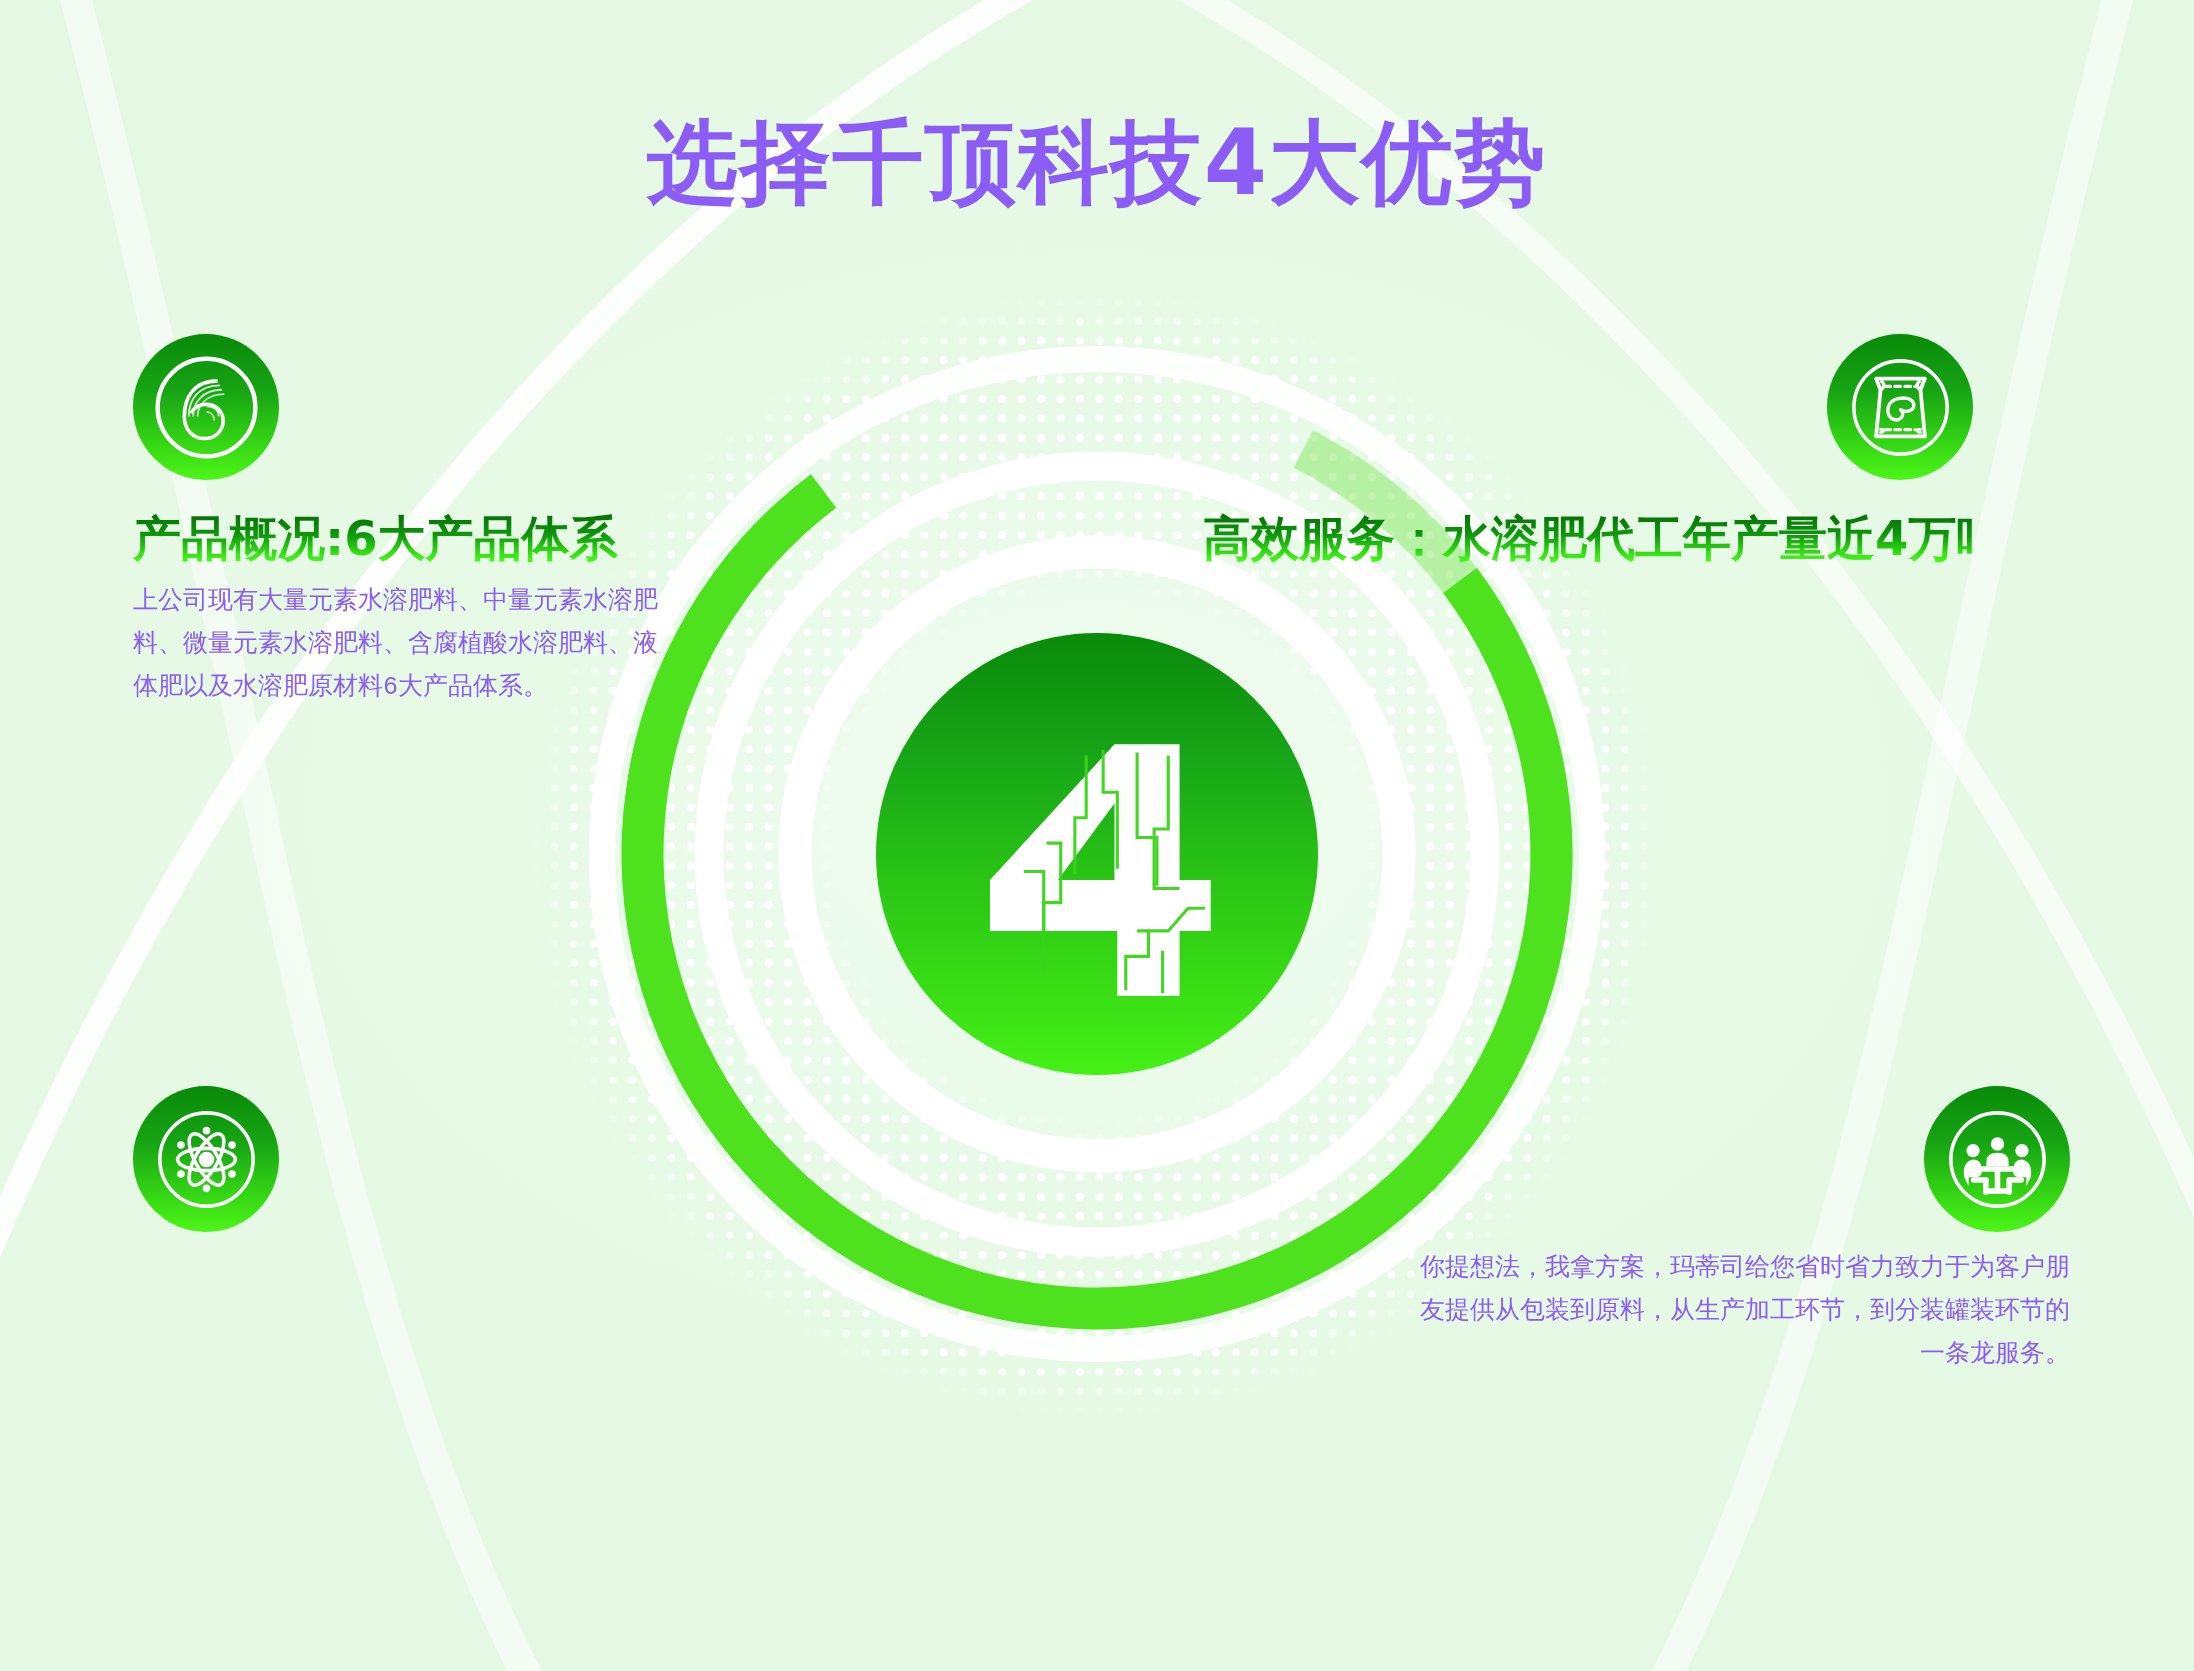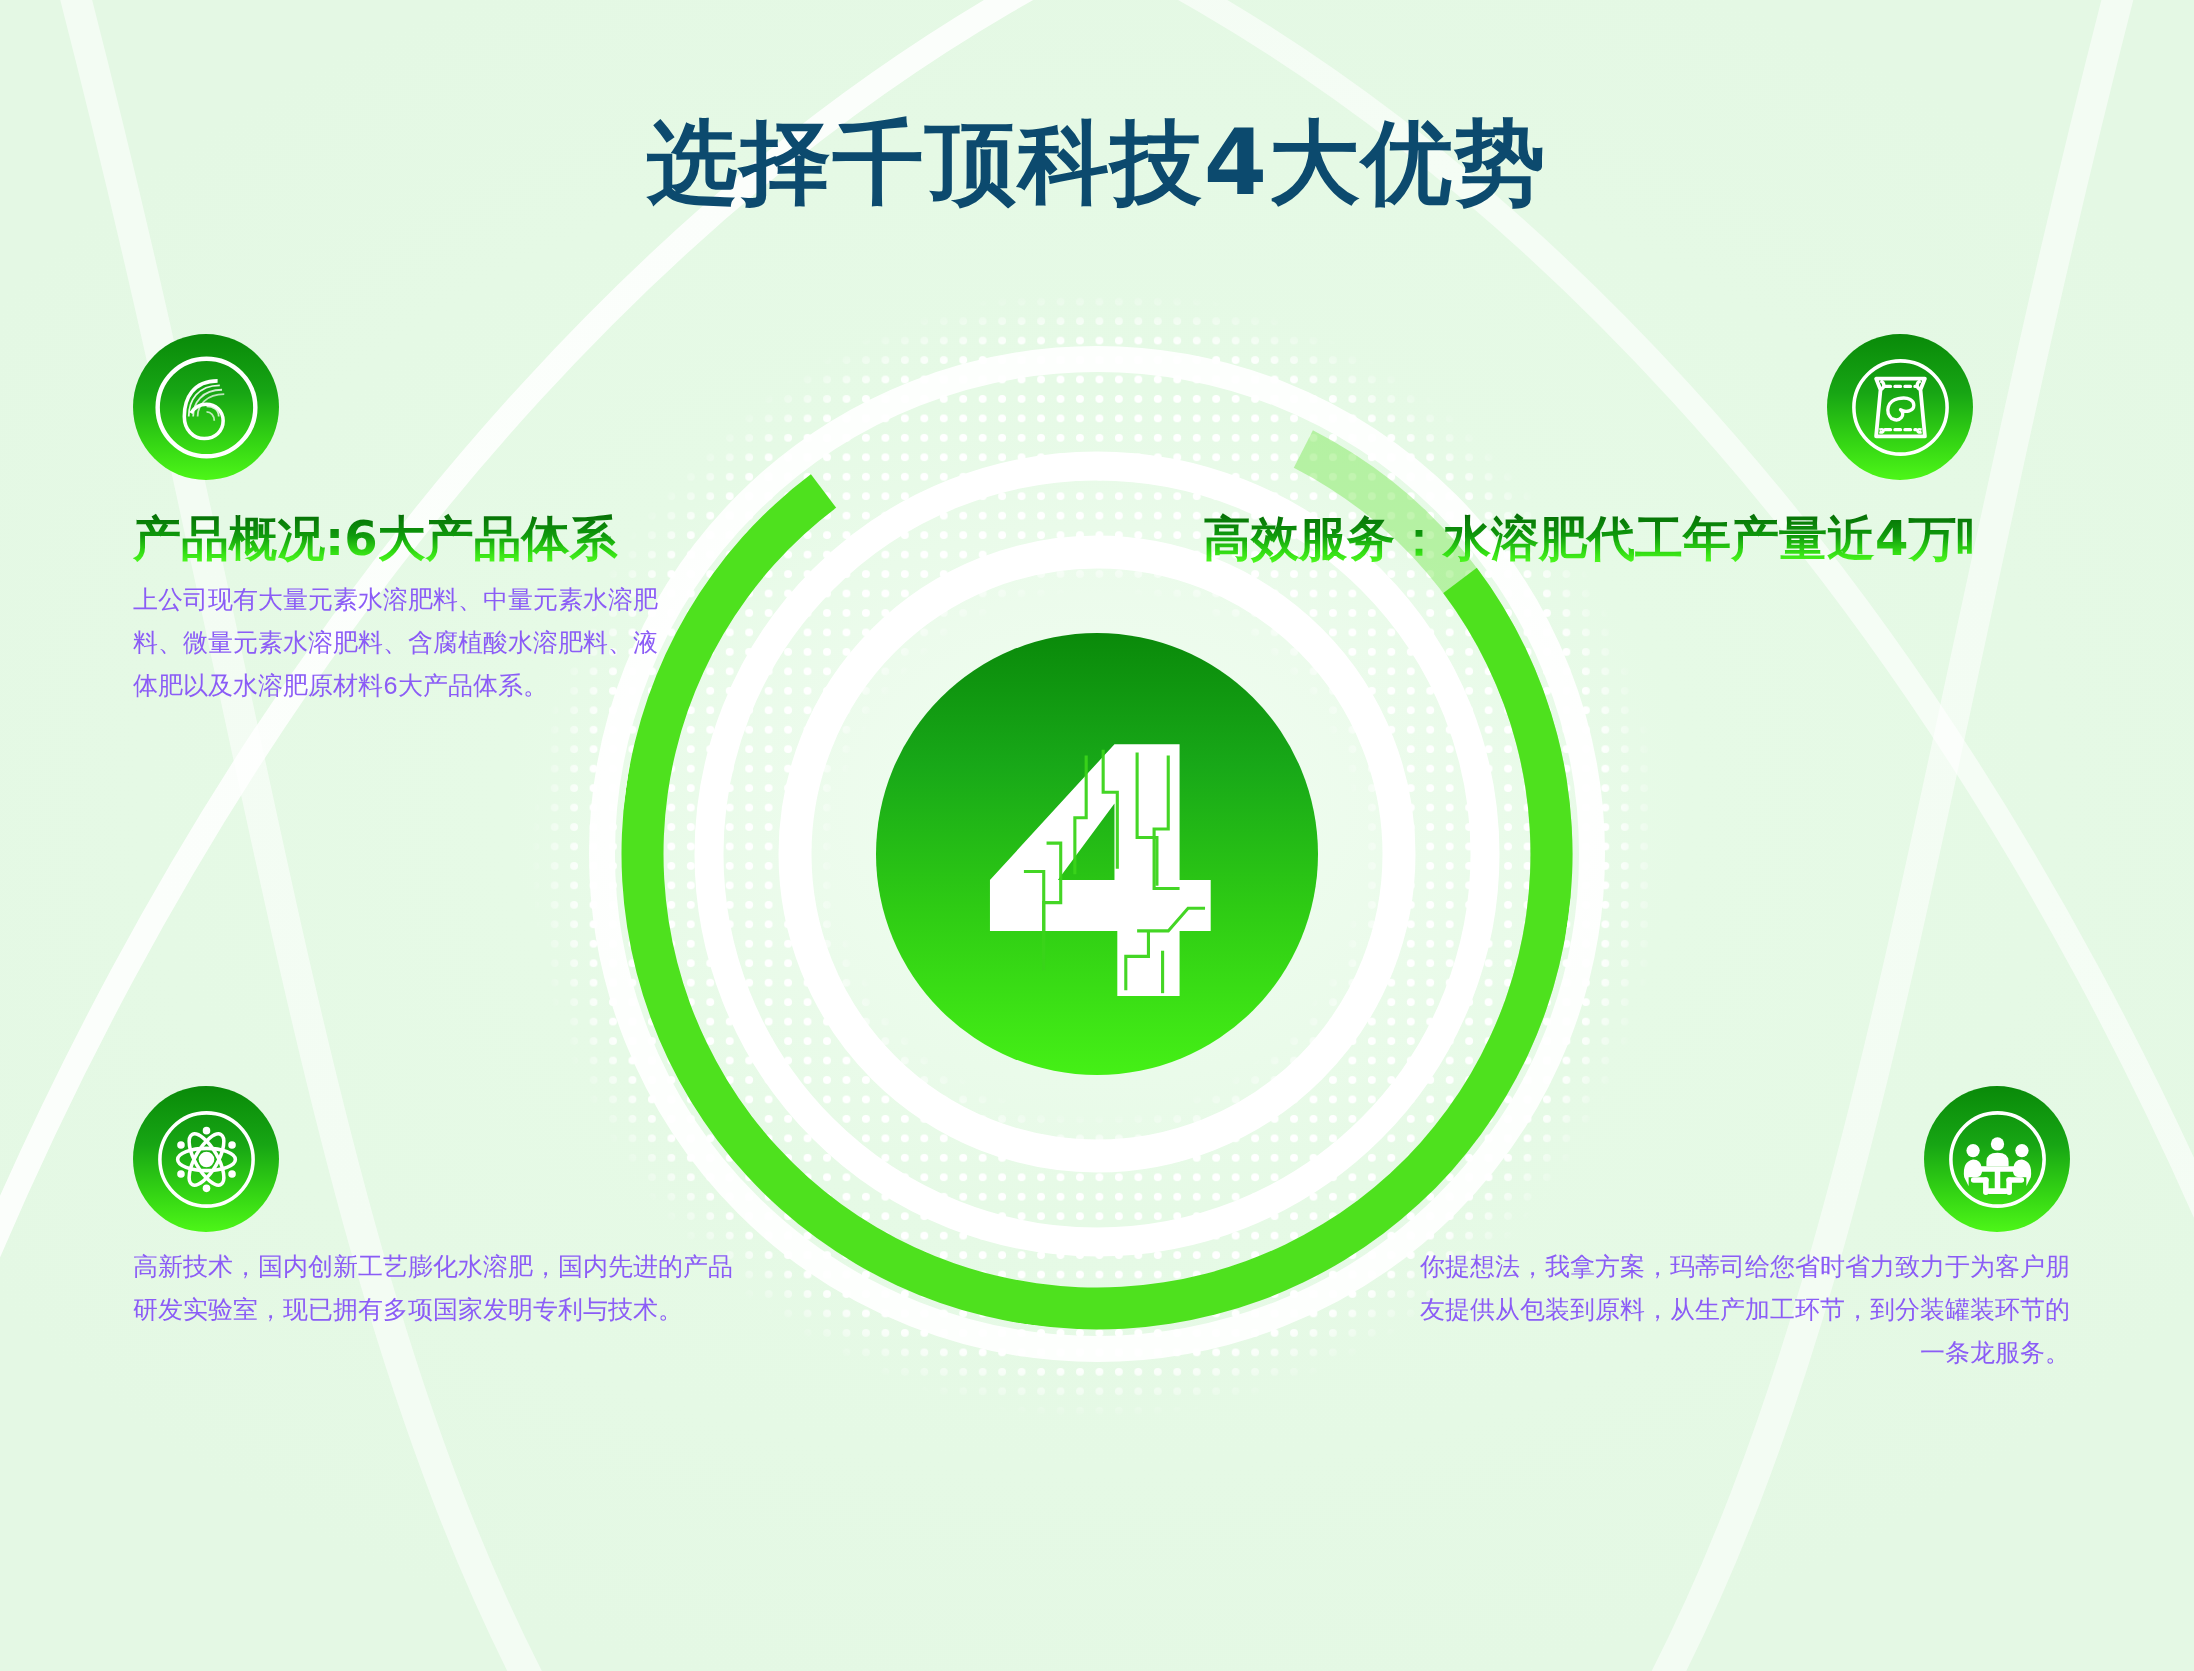--- a/index.html
+++ b/index.html
@@ -32,21 +32,21 @@
 
   
   .medallion{position:absolute;left:50%;top:50%;transform:translate(-50%,-50%);
     width:442px;height:442px;border-radius:50%;
     background:linear-gradient(180deg,#0a8a0a 0%,#18a818 30%,#2ecb14 62%,#45f016 100%);
     display:flex;align-items:center;justify-content:center;}
   .medallion svg{width:283px;height:283px;}
 
   
   .title{position:absolute;left:0;right:0;top:102px;text-align:center;
-    font-size:91px;font-weight:700;color:#0c4a6e;letter-spacing:1.8px;
+    font-size:91px;font-weight:700;color:#8b5cf6;letter-spacing:1.8px;
     font-family:"DejaVu Sans","Liberation Sans",sans-serif;}
 
   
   .card{position:absolute;width:610px;}
   .card.tl{left:133px;top:334px;}
   .card.tr{left:1203px;top:334px;text-align:right;}
   .card.bl{left:133px;top:1086px;}
   .card.br{left:1300px;top:1086px;text-align:right;}
   .card.tr,.card.br{width:770px;}
 
@@ -190,21 +190,20 @@
         <g fill="#ffffff">
           <circle cx="50" cy="24" r="3.4"></circle>
             <circle cx="50" cy="76" r="3.4"></circle>
           <circle cx="27" cy="37" r="3.4"></circle>
             <circle cx="73" cy="63" r="3.4"></circle>
           <circle cx="27" cy="63" r="3.4"></circle>
             <circle cx="73" cy="37" r="3.4"></circle>
         </g>
       </svg>
     </div>
-    <div class="card-body">高新技术，国内创新工艺膨化水溶肥，国内先进的产品研发实验室，现已拥有多项国家发明专利与技术。</div>
   </div>
 
   <div class="card br">
     <div class="icon-badge">
       <svg viewBox="0 0 100 100">
         <circle cx="50" cy="50" r="42" fill="none" stroke="#ffffff" stroke-width="3.2"></circle>
         <g fill="#ffffff">
           <circle cx="50" cy="36" r="6"></circle>
           <path d="M40 52 q0-8 10-8 q10 0 10 8 v4 H40 z"></path>
           <rect x="31" y="56" width="38" height="5" rx="2.5"></rect>

